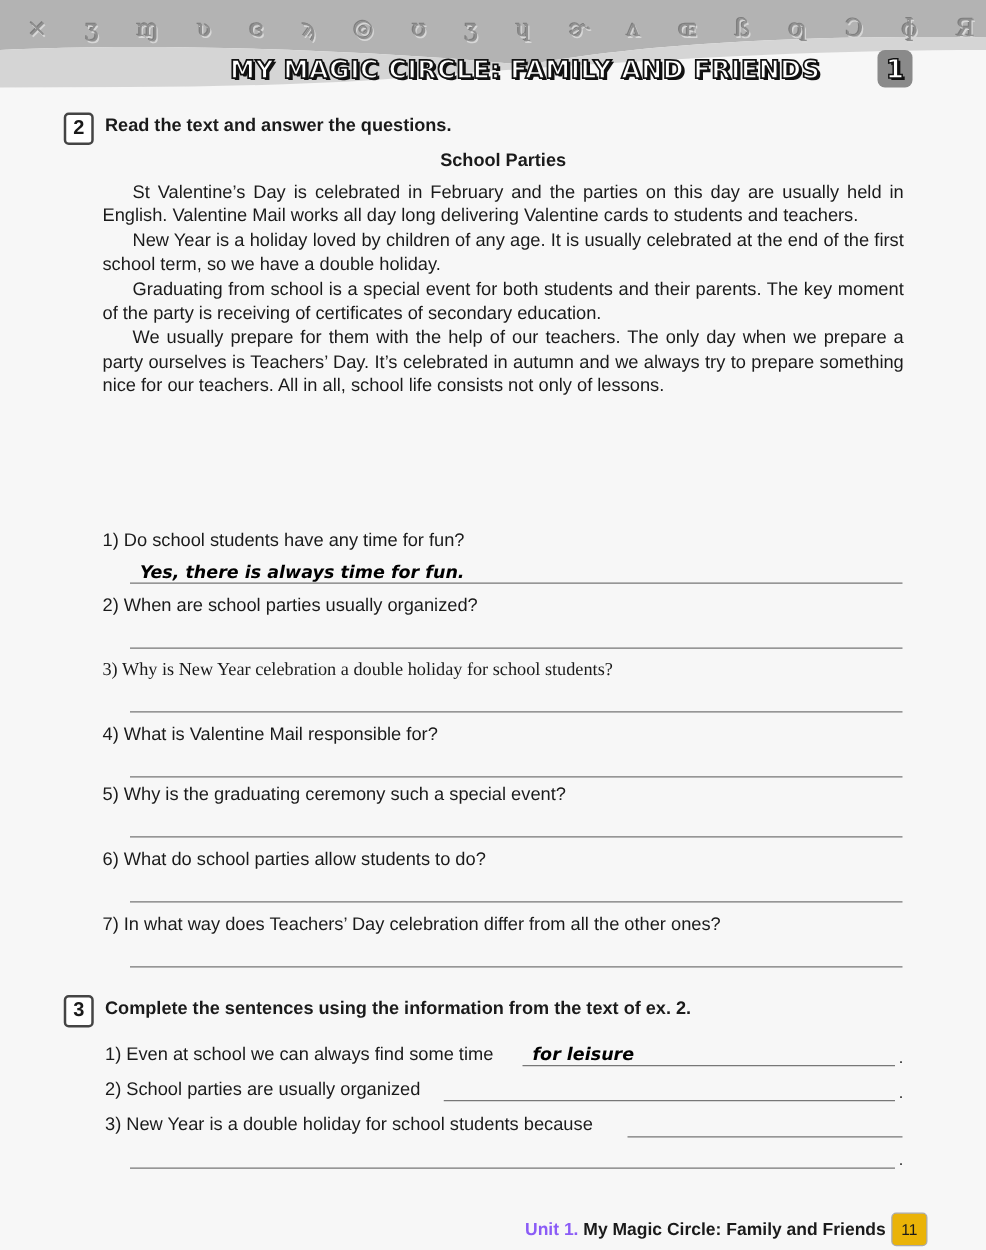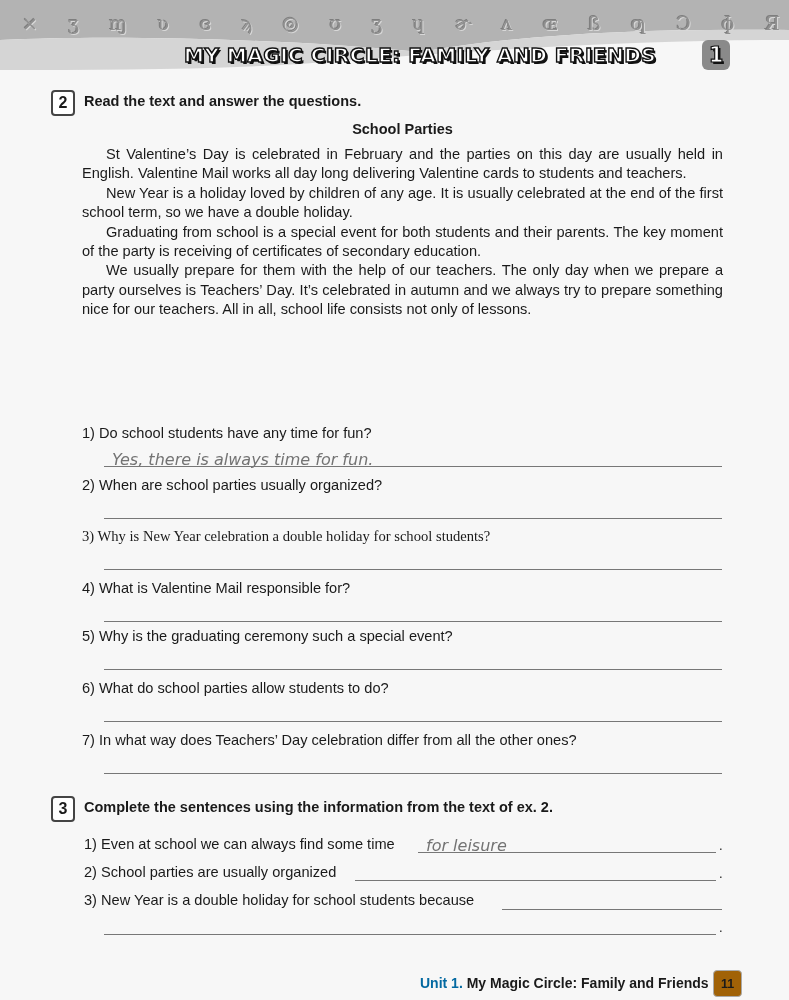--- a/index.html
+++ b/index.html
@@ -47,33 +47,33 @@
   .passage {
     position:absolute; left:82px; top:145px; width:641px;
     font-size:14.6px; line-height:19.4px; text-align:justify;
   }
   .passage p { margin:0; text-indent:24px; }
 
   .q { position:absolute; left:82px; font-size:14.6px; white-space:nowrap; }
   .ans-line { position:absolute; left:104px; width:618px; height:0; border-bottom:1.5px solid #777; }
   .hand {
     position:absolute; font-family:"DejaVu Sans", sans-serif; font-style:italic;
-    font-size:16px; color:#737373; white-space:nowrap;
+    font-size:14px; color:#000000; white-space:nowrap;font-weight:bold;
   }
   .blank { position:absolute; height:0; border-bottom:1.5px solid #777; }
   .dot { position:absolute; font-size:13px; }
 
   .footer {
     position:absolute; top:975px; left:420px; font-weight:bold; font-size:14px; white-space:nowrap;
   }
-  .footer .unit-label { color:#0369a1; }
+  .footer .unit-label { color:#8b5cf6; }
   .page-num {
     position:absolute; top:970px; left:713px; width:27px; height:25px;
-    border:1px solid #aaa; border-radius:4px; background:#a16207;
-    font-size:12.5px; display:flex; align-items:center; justify-content:center;font-weight:bold;
+    border:1px solid #aaa; border-radius:4px; background:#eab308;
+    font-size:12.5px; display:flex; align-items:center; justify-content:center;
   }
 </style>
 </head>
 <body>
 
 <div class="header">
   <svg width="789" height="78">
     <rect x="0" y="0" width="789" height="78" fill="#f7f7f7"></rect>
     <path d="M0 0 H789 V30 C650 28 520 34 420 52 C300 40 120 34 0 40 Z" fill="#b3b3b3"></path>
     <path d="M0 40 C120 34 300 40 420 52 C520 34 650 28 789 30 V40 C650 40 500 48 300 64 C200 70 100 70 0 70 Z" fill="#d5d5d5"></path>

